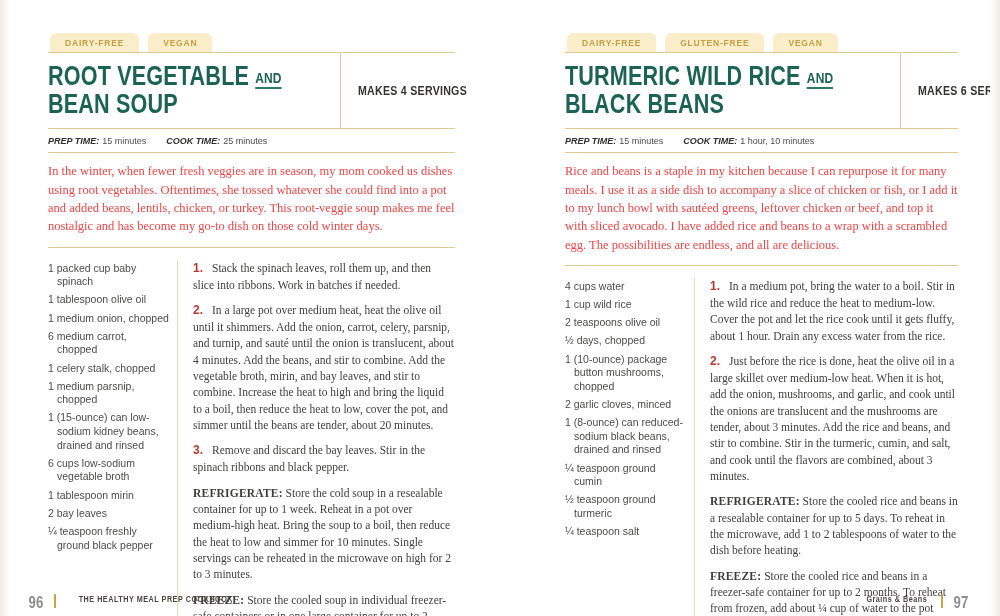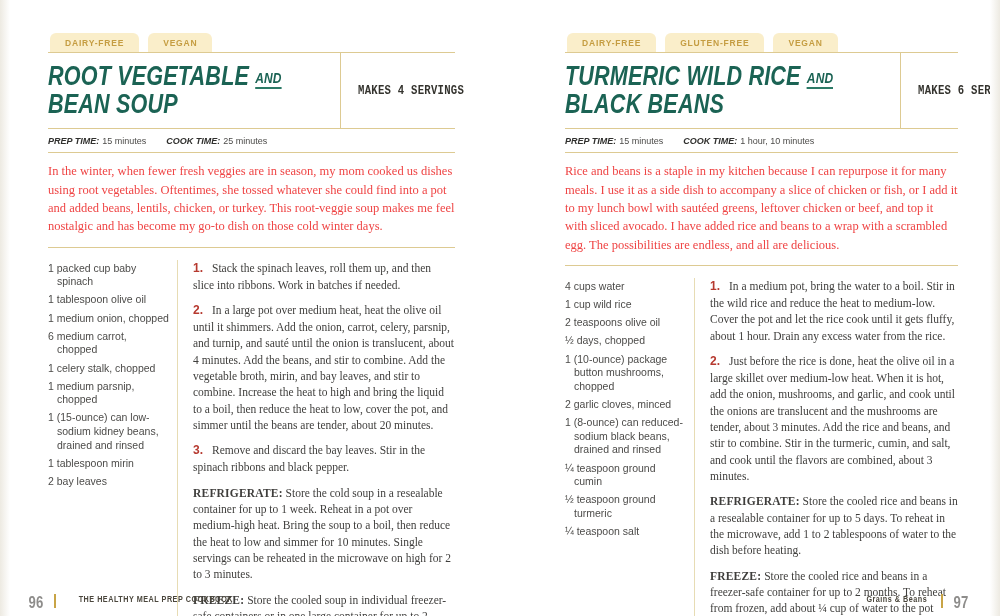--- a/index.html
+++ b/index.html
@@ -20,31 +20,31 @@
 
   
   .tags-row { display:flex; gap:9px; padding-left:2px; }
   .tag {
     background:#faeeca; color:#c59d42; font-size:8.5px; font-weight:bold;
     letter-spacing:0.8px; padding:5px 15px 4px; border-radius:6px 6px 0 0;
   }
 
   
   .header-row { display:flex; border-top:1px solid #ddca92; border-bottom:1px solid #ddca92; }
-  .title-block { flex:1; padding:9px 0 10px;font-style:italic; }
+  .title-block { flex:1; padding:9px 0 10px; }
   h1.recipe-title {
     color:#1b6354; font-size:27px; line-height:1.04; font-weight:bold;
     transform:scaleX(0.80); transform-origin:left top; width:125%;
     letter-spacing:0.2px; white-space:nowrap;
   }
   h1.recipe-title .and {
     font-size:15px; vertical-align:2px; border-bottom:2px solid #2c7a66; padding-bottom:1px;
   }
   .servings-block {
-    width:146px; display:flex; align-items:center; border-left:1px solid #ddca92; padding-left:17px;font-family:Liberation Mono, monospace;
+    width:146px; display:flex; align-items:center; border-left:1px solid #ddca92; padding-left:17px;
   }
   .servings-text {
     display:inline-block; transform:scaleX(0.85); transform-origin:left center;
     font-size:12.5px; font-weight:bold; color:#34332e; letter-spacing:0.3px; white-space:nowrap;
   }
 
   
   .meta-row { display:flex; gap:20px; padding:7px 0 6px; border-bottom:1px solid #ddca92; font-size:9px; color:#4c4b49; }
   .meta-row b { color:#2f2f2d; margin-right:3px;font-style:italic; }
 
@@ -114,25 +114,27 @@
 
   <div class="ing">6 medium carrot, chopped</div>
 
   <div class="ing">1 celery stalk, chopped</div>
 
   <div class="ing">1 medium parsnip, chopped</div>
 
 
   <div class="ing">1 (15-ounce) can low-sodium kidney beans, drained and rinsed</div>
 
+  <div class="ing">6 cups low-sodium vegetable broth</div>
 
   <div class="ing">1 tablespoon mirin</div>
 
   <div class="ing">2 bay leaves</div>
 
+  <div class="ing">¼ teaspoon freshly ground black pepper</div>
 </div>
       <div class="directions">
         <div>
   <p class="step"><span class="step-num">1.</span><span>Stack the spinach leaves, roll them up, and then slice into ribbons. Work in batches if needed.</span></p>
 
   <p class="step"><span class="step-num">2.</span><span>In a large pot over medium heat, heat the olive oil until it shimmers. Add the onion, carrot, celery, parsnip, and turnip, and sauté until the onion is translucent, about 4 minutes. Add the beans, and stir to combine. Add the vegetable broth, mirin, and bay leaves, and stir to combine. Increase the heat to high and bring the liquid to a boil, then reduce the heat to low, cover the pot, and simmer until the beans are tender, about 20 minutes.</span></p>
 
   <p class="step"><span class="step-num">3.</span><span>Remove and discard the bay leaves. Stir in the spinach ribbons and black pepper.</span></p>
 </div>
         <div>

